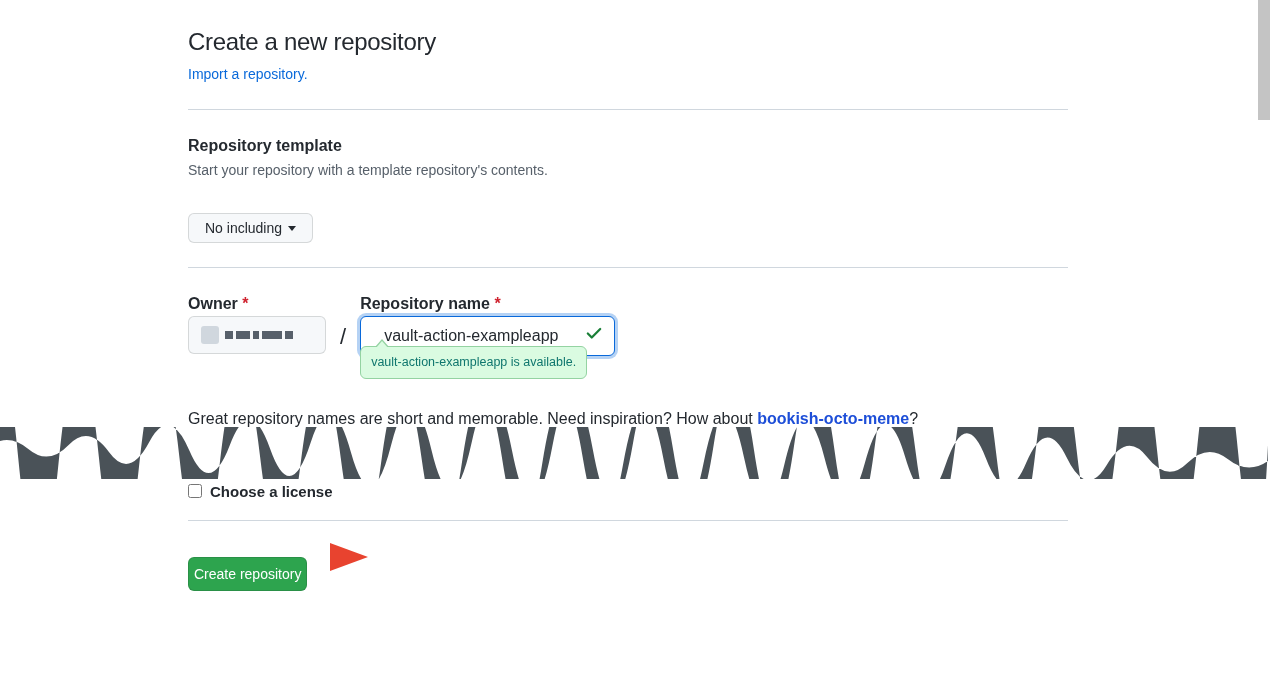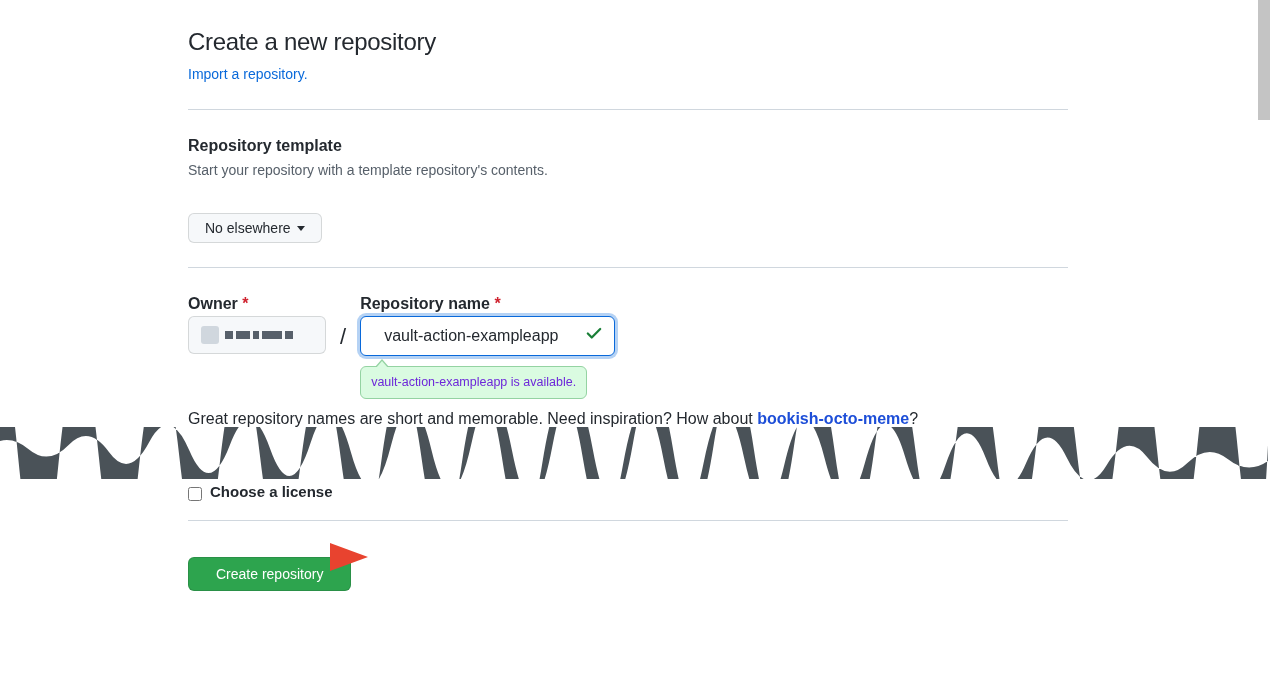--- a/index.html
+++ b/index.html
@@ -130,28 +130,28 @@
 }
 .check-icon {
   position: absolute;
   right: 12px;
   top: 50%;
   transform: translateY(-50%);
   color: #1a7f37;
 }
 .avail-tooltip {
   position: absolute;
-  top: 50px;
+  top: 30px;
   left: 0;
   background: #dafbe1;
   border: 1px solid #94d3a2;
   border-radius: 6px;
   padding: 6px 10px;
   font-size: 12.5px;
-  color: #6d28d9;
+  color: #0f766e;
   white-space: nowrap;
 }
 .avail-tooltip::before {
   content: "";
   position: absolute;
   top: -8px;
   left: 14px;
   border-left: 7px solid transparent;
   border-right: 7px solid transparent;
   border-bottom: 8px solid #94d3a2;
@@ -178,37 +178,37 @@
 .desc-label .opt { color: #6e7781; font-weight: 400; font-size: 14px; }
 .torn-edge {
   position: relative;
   height: 52px;
   margin: -4px -200px 8px -200px;
   overflow: hidden;
 }
 .torn-edge svg { width: 100%; height: 100%; }
 .license-row {
   display: flex;
-  align-items: center;
+  align-items: flex-start;
   gap: 8px;
   margin-top: -6px;
 }
 .license-row input[type=checkbox] {
   margin-top: 3px;
   width: 14px; height: 14px;
   cursor: pointer;
 }
 .license-title { font-weight: 600; font-size: 15px; }
 .license-note { color: #57606a; font-size: 14px; }
 .create-btn {
   margin-top: 20px;
   background: #2da44e;
   color: #ffffff;
   border: 1px solid rgba(27,31,36,0.15);
-  padding: 8px 27px;
+  padding: 8px 5px;
   font-size: 14px;
   font-weight: 500;
   border-radius: 6px;
   cursor: pointer;
 }
 .arrow-annotation {
   position: absolute;
   left: 24px;
   width: 158px;
   height: 36px;
@@ -233,21 +233,21 @@
 <div class="container">
 
   <h1>Create a new repository</h1>
   <a class="link">Import a repository.</a>
 
   <hr class="divider">
 
   <div class="section-title">Repository template</div>
   <div class="section-note">Start your repository with a template repository's contents.</div>
   <button class="btn">
-    <span>No elsewhere</span>
+    <span>No including</span>
     <span class="caret"></span>
   </button>
 
   <hr class="divider">
 
   <div class="owner-repo-row">
     <div class="owner-col">
       <div class="label-row">
         <span>Owner</span> <span class="req">*</span>
       </div>

